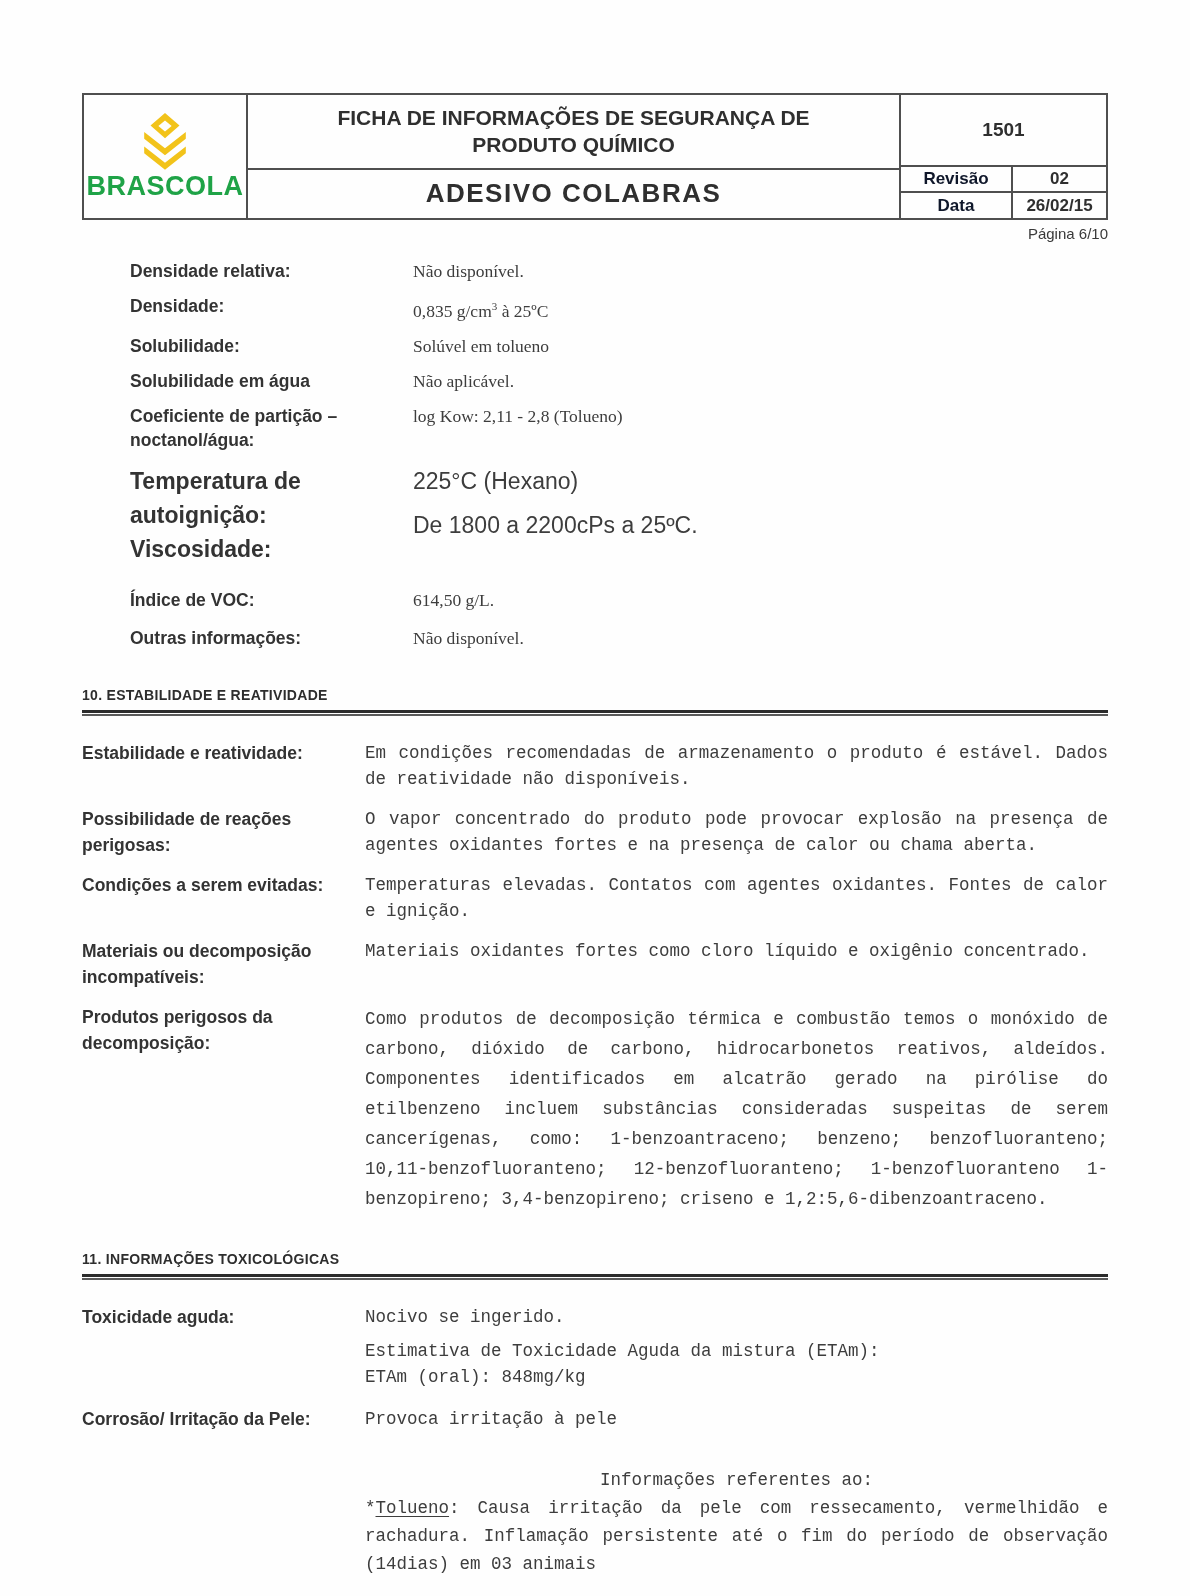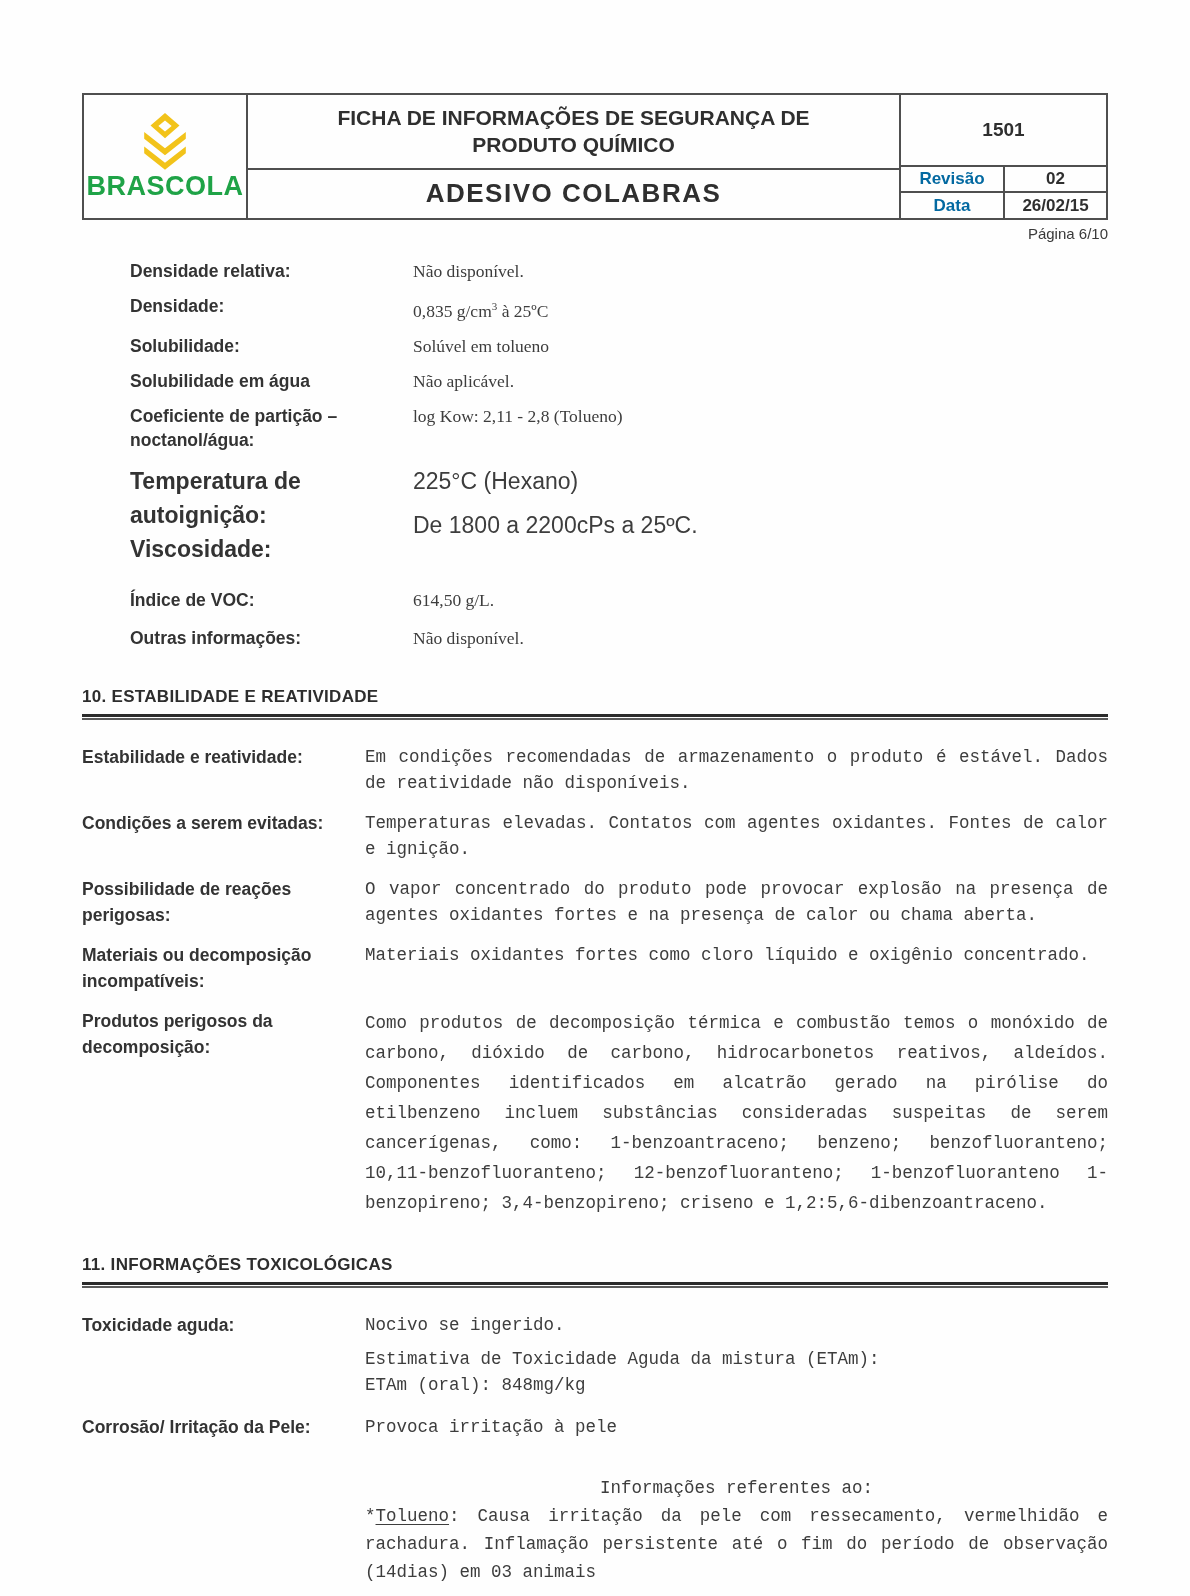--- a/index.html
+++ b/index.html
@@ -54,23 +54,23 @@
   .right-cell { display: flex; flex-direction: column; }
   .right-top {
     flex: 73; border-bottom: 2px solid #4f4f4f;
     display: flex; align-items: center; justify-content: center;
     font-weight: 600; font-size: 19px; color: #2f2f2f;
   }
   .right-rows { flex: 54; display: flex; flex-direction: column; }
   .rrow { flex: 1; display: flex; }
   .rrow + .rrow { border-top: 2px solid #4f4f4f; }
   .rlabel {
-    width: 104px; border-right: 2px solid #4f4f4f;
-    display: flex; align-items: center; justify-content: center;
-    font-weight: 700; font-size: 17px; color: #0369a1;
+    width: 112px; border-right: 2px solid #4f4f4f;
+    display: flex; align-items: center; justify-content: center;
+    font-weight: 700; font-size: 17px; color: #0f172a;
   }
   .rvalue {
     flex: 1;
     display: flex; align-items: center; justify-content: center;
     font-weight: 700; font-size: 17px; color: #2f2f2f;
   }
   .page-num {
     text-align: right;
     font-size: 15px;
     margin-top: 5px;
@@ -97,21 +97,21 @@
     line-height: 24px;
     margin: 17px 0 17px 0;
   }
   .thermo .tl { font-weight: 700; color: #333; margin-bottom: 10px; }
   .thermo .tv1 { color: #3d3d3d; }
   .thermo .tv2 { color: #3d3d3d; margin-top: 20px; }
 
   
   .section-heading {
     margin-top: 37px;
-    font-size: 17px;
+    font-size: 14px;
     font-weight: 700;
     color: #2d2d2d;
     padding-bottom: 7px;
     border-bottom: 3px solid #2b2b2b;
     position: relative;
     letter-spacing: 0.3px;
   }
   .section-heading::after {
     content: "";
     position: absolute;
@@ -231,26 +231,26 @@
     </div>
   </div>
 
   <div class="section-heading">10. ESTABILIDADE E REATIVIDADE</div>
 
   <div class="srow first">
     <div class="slabel">Estabilidade e reatividade:</div>
     <div class="stext">Em condições recomendadas de armazenamento o produto é estável. Dados de reatividade não disponíveis.</div>
   </div>
   <div class="srow">
+    <div class="slabel">Possibilidade de reações perigosas:</div>
+    <div class="stext">O vapor concentrado do produto pode provocar explosão na presença de agentes oxidantes fortes e na presença de calor ou chama aberta.</div>
+  </div>
+  <div class="srow">
     <div class="slabel">Condições a serem evitadas:</div>
     <div class="stext">Temperaturas elevadas. Contatos com agentes oxidantes. Fontes de calor e ignição.</div>
-  </div>
-  <div class="srow">
-    <div class="slabel">Possibilidade de reações perigosas:</div>
-    <div class="stext">O vapor concentrado do produto pode provocar explosão na presença de agentes oxidantes fortes e na presença de calor ou chama aberta.</div>
   </div>
   <div class="srow">
     <div class="slabel">Materiais ou decomposição incompatíveis:</div>
     <div class="stext">Materiais oxidantes fortes como cloro líquido e oxigênio concentrado.</div>
   </div>
   <div class="srow">
     <div class="slabel">Produtos perigosos da decomposição:</div>
     <div class="stext wide">Como produtos de decomposição térmica e combustão temos o monóxido de carbono, dióxido de carbono, hidrocarbonetos reativos, aldeídos. Componentes identificados em alcatrão gerado na pirólise do etilbenzeno incluem substâncias consideradas suspeitas de serem cancerígenas, como: 1-benzoantraceno; benzeno; benzofluoranteno; 10,11-benzofluoranteno; 12-benzofluoranteno; 1-benzofluoranteno 1-benzopireno; 3,4-benzopireno; criseno e 1,2:5,6-dibenzoantraceno.</div>
   </div>
 

